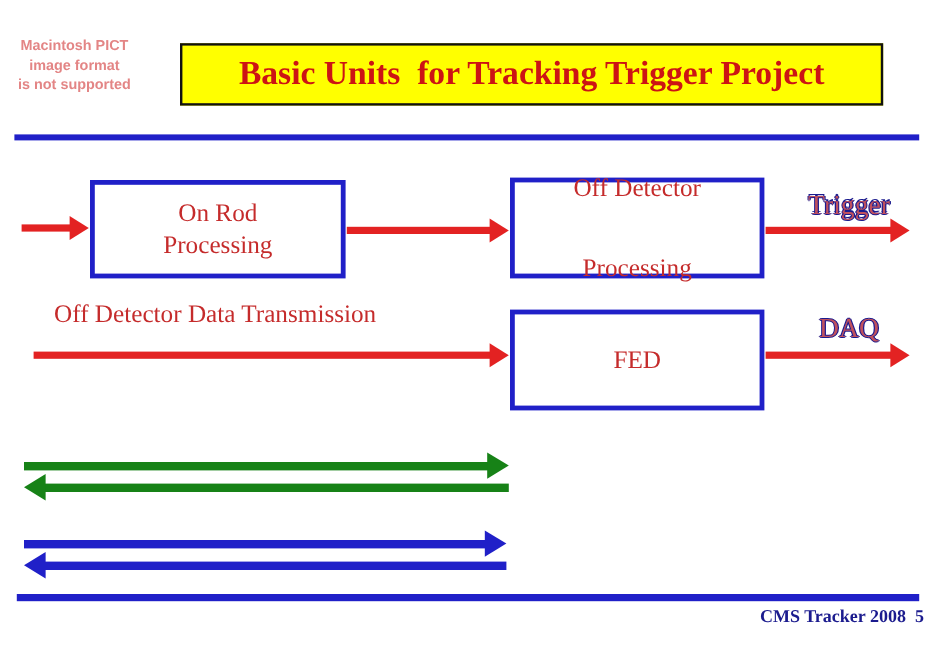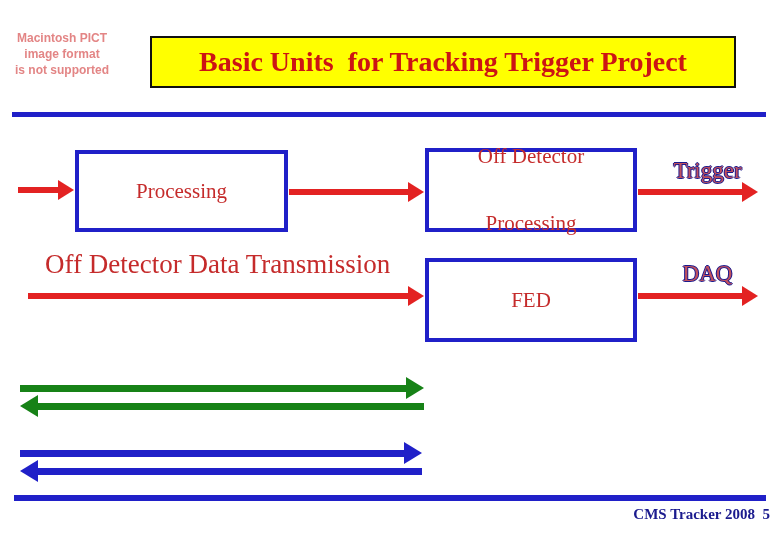--- a/index.html
+++ b/index.html
@@ -37,21 +37,21 @@
     display:flex;flex-direction:column;align-items:center;justify-content:center;
     color:var(--red_text);font-size:21px;line-height:27px;text-align:center;
   }
   .dbox.on-rod{left:75px;top:150px;width:213px;height:82px;}
   .dbox.off-detector{left:425px;top:148px;width:212px;height:84px;gap:40px;}
   .dbox.fed{left:425px;top:258px;width:212px;height:84px;}
   .dbox.cooling{left:425px;top:377px;width:212px;height:44px;}
   .dbox.power{left:423px;top:443px;width:214px;height:44px;}
 
   
-  .lbl{position:absolute;color:var(--red_text);font-size:27px;white-space:nowrap;}
+  .lbl{position:absolute;color:var(--red_text);font-size:21px;white-space:nowrap;}
   .lbl.transmission{left:45px;top:249px;}
   .lbl.outlined{
     width:105px;text-align:center;font-size:23px;color:var(--label_fill);
     text-shadow:1px 0 0 var(--navy),-1px 0 0 var(--navy),0 1px 0 var(--navy),0 -1px 0 var(--navy);
   }
   .lbl.trigger{left:655px;top:158px;}
   .lbl.daq{left:655px;top:261px;}
 
   
   .arr{position:absolute;height:24px;}
@@ -89,20 +89,21 @@
 
   <div class="rule top"></div>
   <div class="rule bottom"></div>
 
   <div class="arr right c-red" style="left:18px;top:178px;width:56px;">
     <span class="shaft"></span>
     <span class="head"></span>
   </div>
 
   <div class="dbox on-rod">
+    <div>On Rod</div>
     <div>Processing</div>
   </div>
 
   <div class="arr right c-red" style="left:289px;top:180px;width:135px;">
     <span class="shaft"></span>
     <span class="head"></span>
   </div>
 
   <div class="dbox off-detector">
     <div>Off Detector</div>

